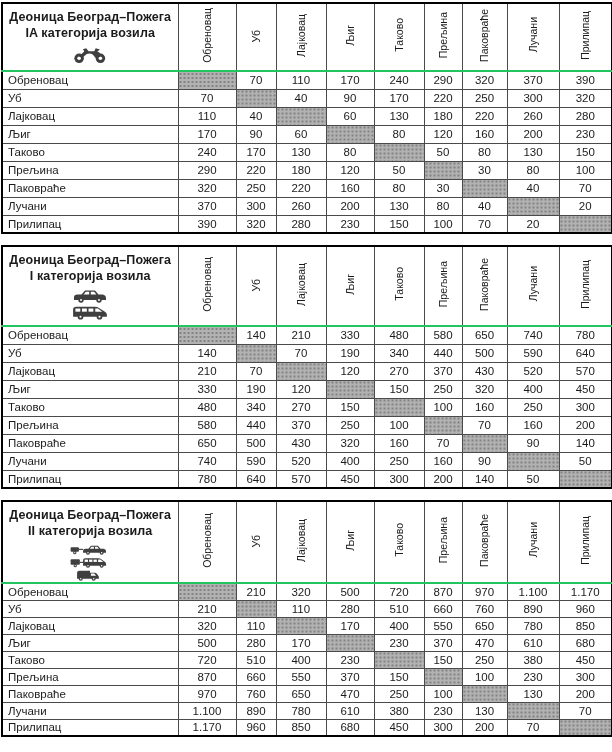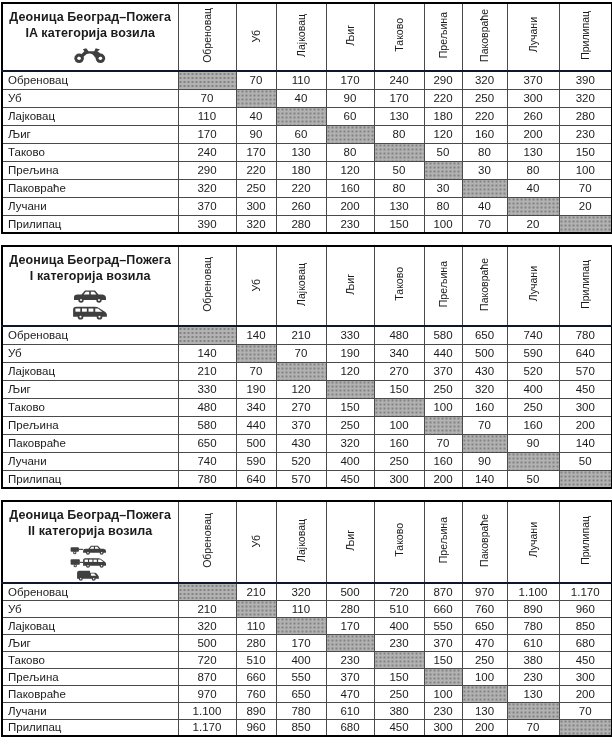--- a/index.html
+++ b/index.html
@@ -1,21 +1,21 @@
 <!DOCTYPE html>
 <html><head>
 <meta charset="utf-8">
 <style>
   *{box-sizing:border-box;margin:0;padding:0}
   html,body{background:#fff}
   body{width:612px;height:752px;font-family:"Liberation Sans",sans-serif;color:#1b1b1b;overflow:hidden}
   .page{padding:2px 1px 0 1px}
   table.toll{border-collapse:collapse;table-layout:fixed;width:610px;border:2px solid #000;margin-bottom:11px;background:#fff}
   table.toll td,table.toll th{border:1px solid #4a4a4a;overflow:hidden}
-  tr.header-row>th,tr.header-row>td{border-bottom:2px solid #0f172a}
+  tr.header-row>th,tr.header-row>td{border-bottom:2px solid #22c55e}
   .t1 tr.header-row{height:68px}
   .t2 tr.header-row{height:80px}
   .t3 tr.header-row{height:82px}
   .t1 tbody tr{height:18px}
   .t2 tbody tr{height:18px}
   .t3 tbody tr{height:17px}
   .title-cell{text-align:center;vertical-align:top;padding-top:5px}
   .title-line{font-weight:bold;font-size:12.5px;line-height:1.3;letter-spacing:0.1px}
   .icon-stack{display:flex;flex-direction:column;align-items:center;gap:1px;margin-top:3px}
   .icon-stack svg{display:block}

